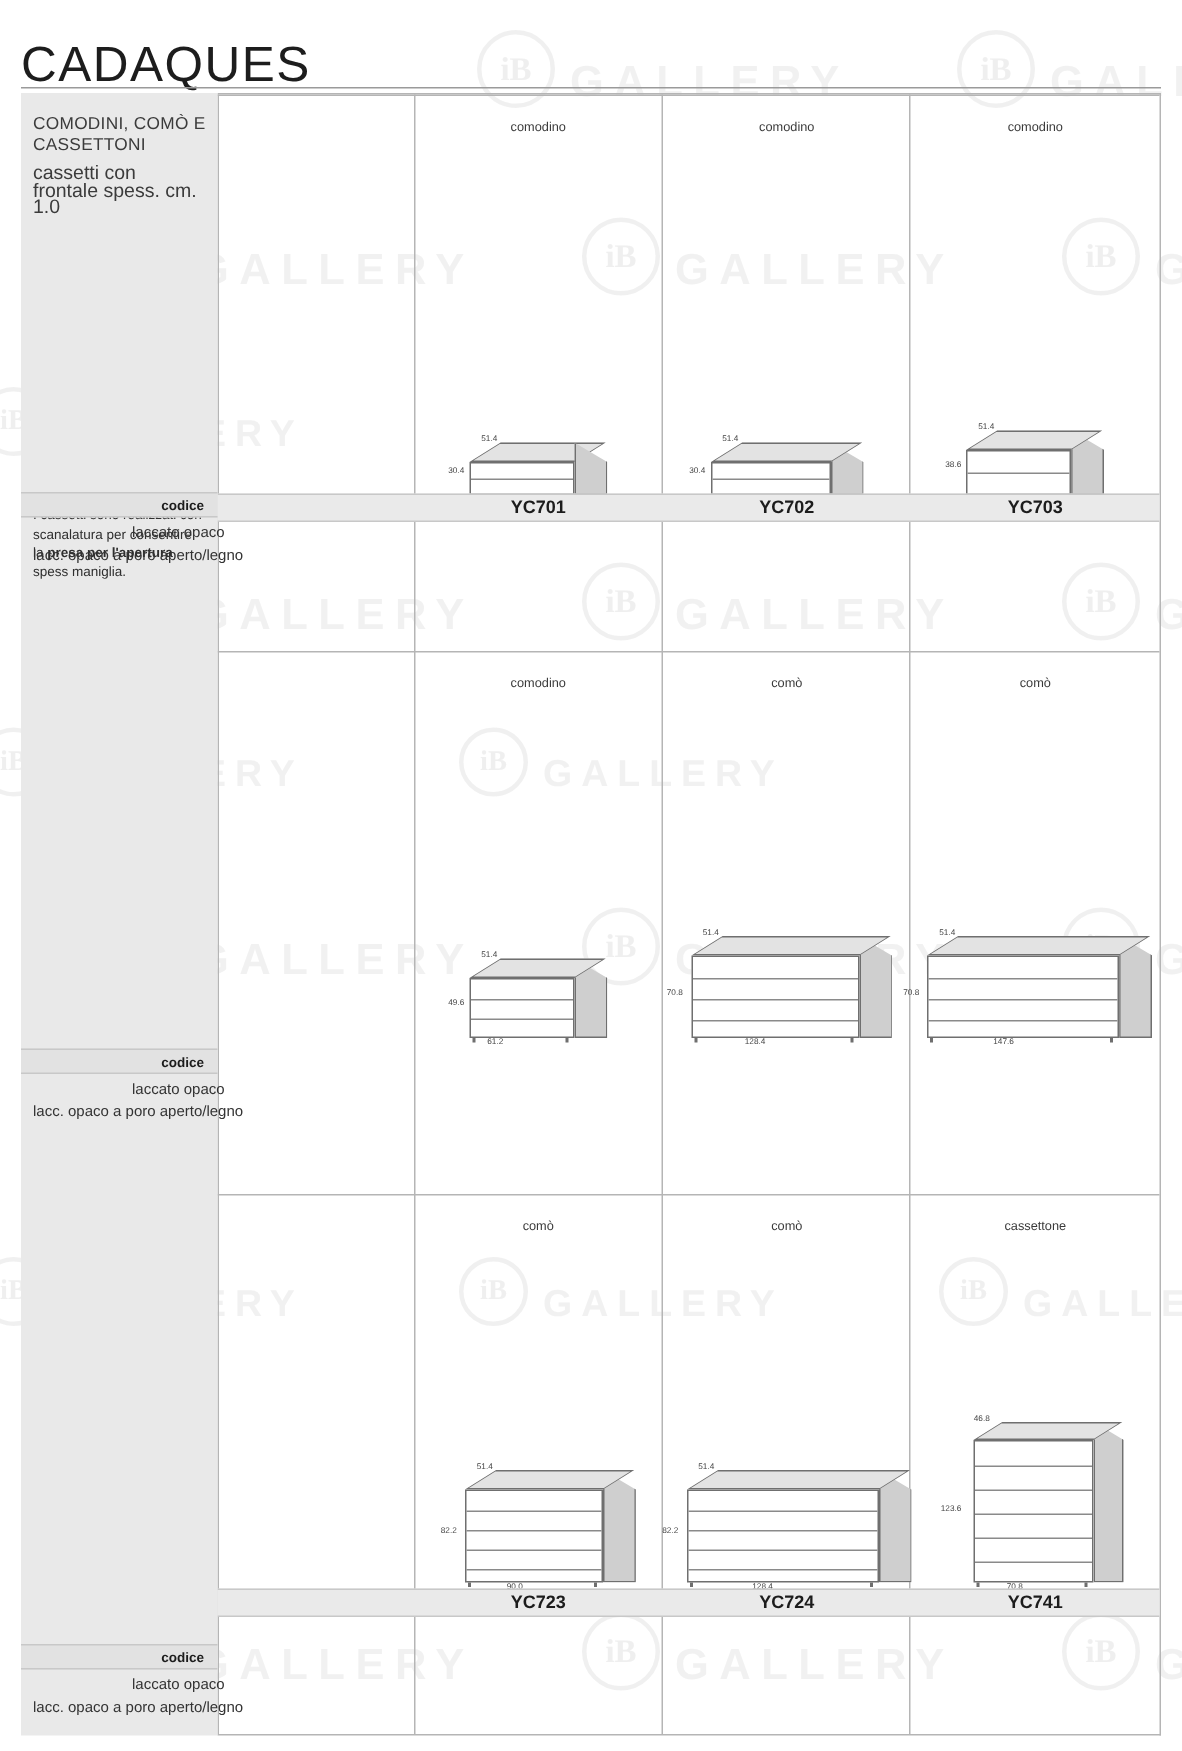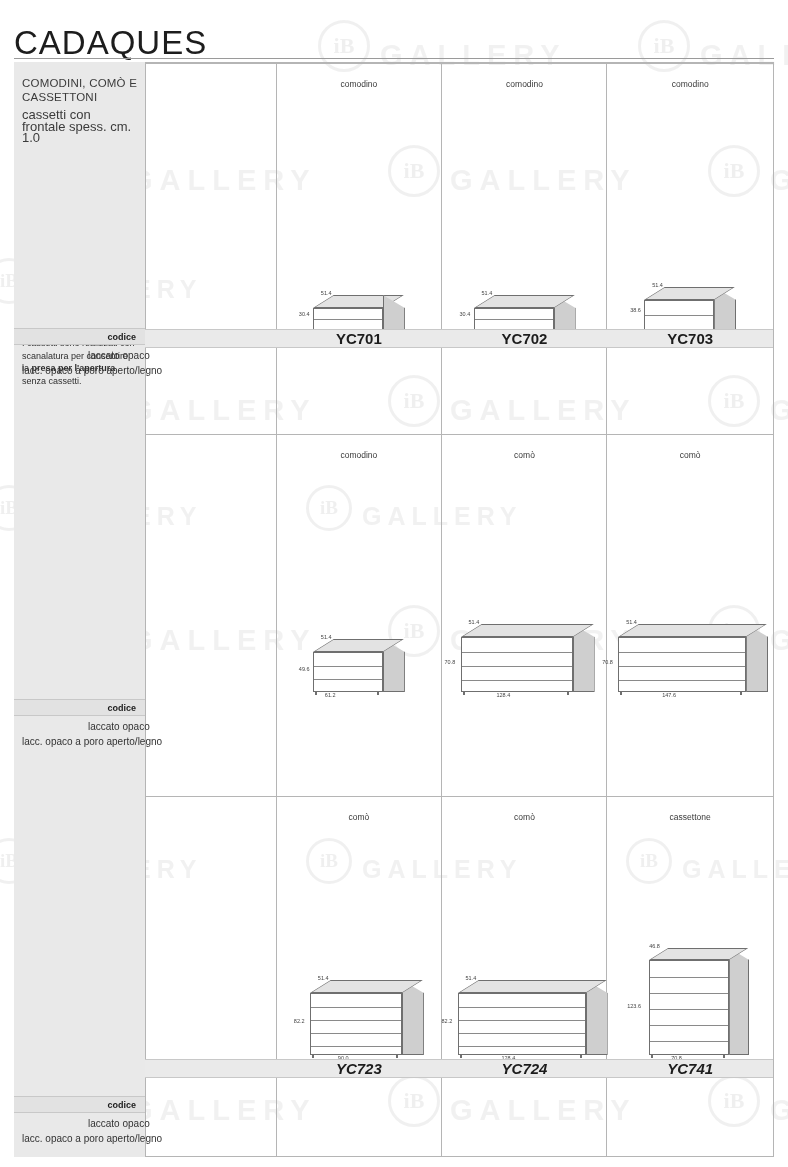--- a/index.html
+++ b/index.html
@@ -191,21 +191,21 @@
     height: 17px;
     background: #eaeaea;
     border-top: 1px solid #c8c8c8;
     border-bottom: 1px solid #c8c8c8;
   }
   .code-strip .cells { position: absolute; inset: 0; display: flex; }
   .code-cell {
     flex: 1 1 0;
     position: relative;
     text-align: center;
-    font-size: 15px;
+    font-size: 12px;
     font-weight: bold;
     line-height: 17px;
     color: #1c1c1c;
   }
 
   
   .codice-label {
     position: absolute;
     width: 131px;
     left: 14px;
@@ -381,21 +381,21 @@
 
   <div class="title">CADAQUES</div>
   <div class="title-rule"></div>
 
   <div class="sidebar">
     <div class="sidebar-head">
       <div class="cat">COMODINI, COMÒ  E CASSETTONI</div>
       <div class="sub">cassetti con frontale spess. cm. 1.0</div>
     </div>
     <div class="sidebar-note">
-      <span>I cassetti sono realizzati con scanalatura per consentire la </span><b>presa per l'apertura</b><span> senza cassetti.</span>
+      <span>I cassetti sono realizzati con scanalatura per consentire la </span><b>presa per l'apertura</b><span> spess maniglia.</span>
     </div>
   </div>
 
   <div class="grid">
     <div class="vline" style="left:0px;"></div>
     <div class="vline" style="left:131px;"></div>
     <div class="vline" style="left:296px;"></div>
     <div class="vline" style="left:461px;"></div>
 
     <div class="hline" style="top:0px;"></div>
@@ -605,21 +605,21 @@
                 <div class="leg" style="left:2px;"></div>
                 <div class="leg" style="left:74px;"></div>
               </div>
               <div class="dim" style="left:44px; bottom:0px;">70.8</div>
               <div class="dim" style="left:0px; bottom:52px;">123.6</div>
               <div class="dim" style="left:22px; bottom:112px;">46.8</div>
             </div>
           </div>
         </div>
       </div>
-      <div class="code-strip" style="top:263px;font-style:italic;">
+      <div class="code-strip" style="top:263px;">
         <div class="cells" style="left:131px;">
           <div class="code-cell">YC723</div>
           <div class="code-cell">YC724</div>
           <div class="code-cell">YC741</div>
         </div>
       </div>
     </div>
   </div>
 
   <div class="codice-label" style="top:328px;">codice</div>

